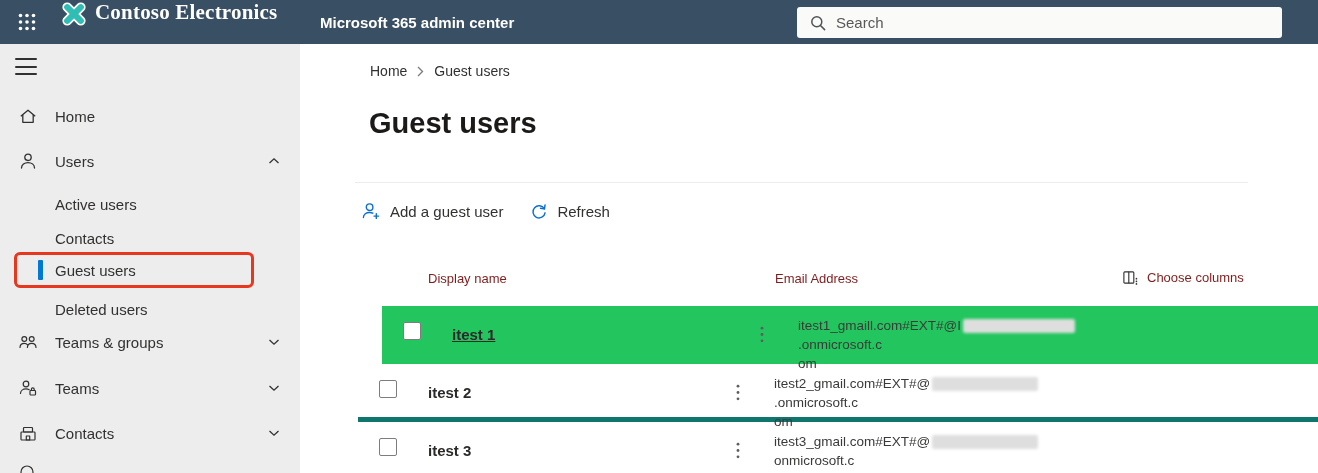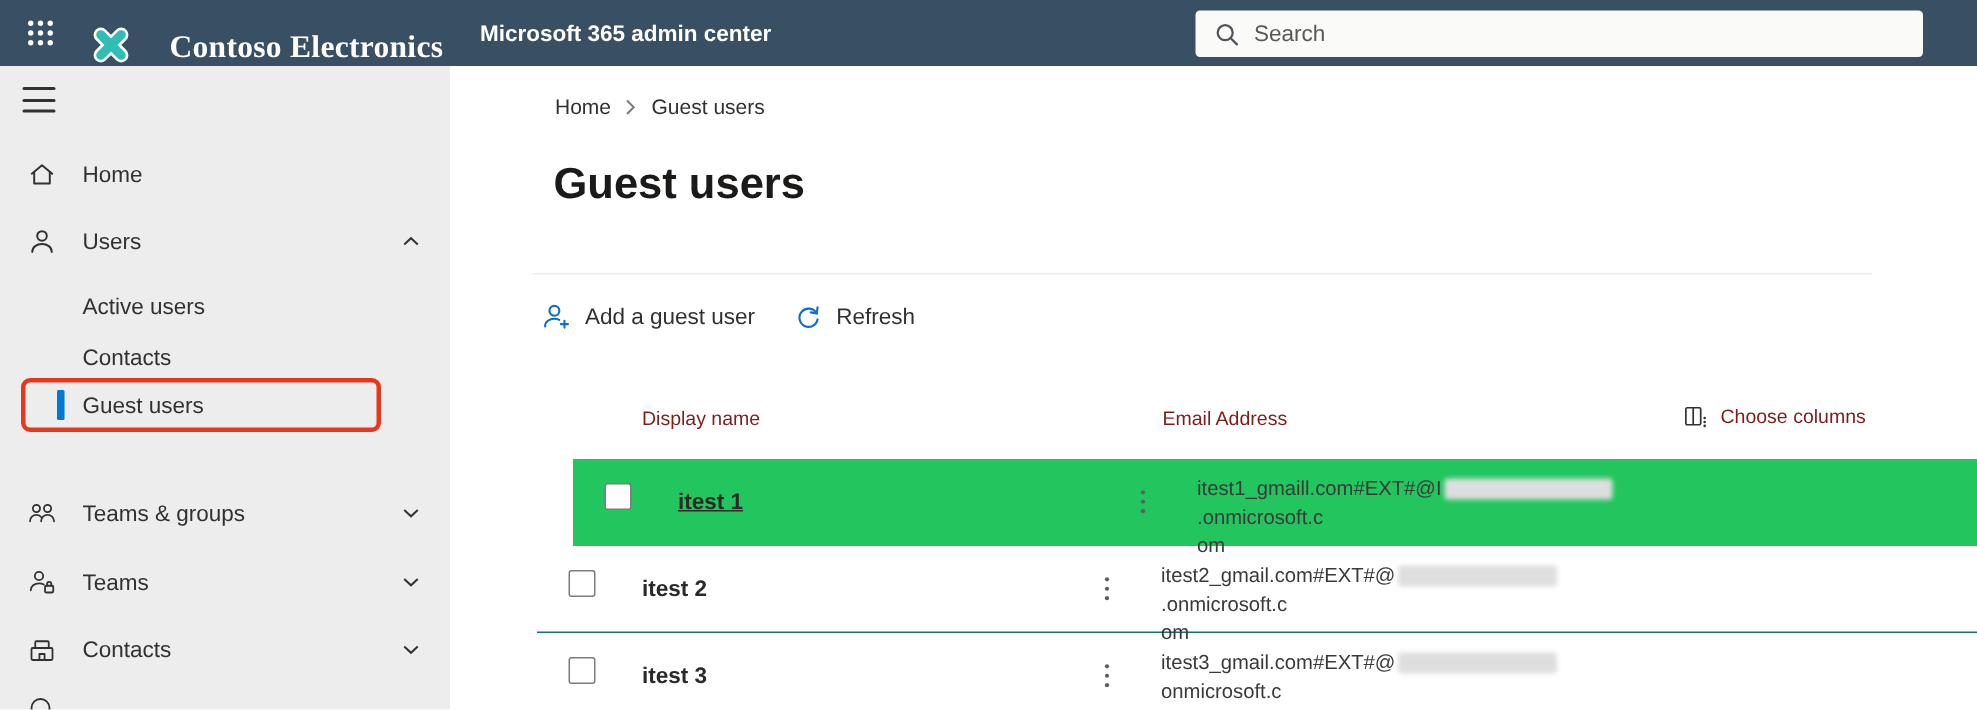--- a/index.html
+++ b/index.html
@@ -4,21 +4,21 @@
 <style>
   * { margin:0; padding:0; box-sizing:border-box; }
   html,body { width:1318px; height:473px; overflow:hidden; background:#fff;
     font-family:"Liberation Sans","DejaVu Sans",sans-serif; color:#323130; }
   .stage { position:relative; width:1318px; height:473px; overflow:hidden; }
 
   
   .topbar { position:absolute; top:0; left:0; width:100%; height:44px; background:#394f63; }
   .waffle { position:absolute; left:13px; top:11px; width:28px; height:22px; display:flex;
     align-items:center; justify-content:center; cursor:pointer; }
-  .brand { position:absolute; left:60px; top:0; height:44px; display:flex; align-items:flex-end; gap:25px; }
+  .brand { position:absolute; left:60px; top:0; height:44px; display:flex; align-items:flex-start; gap:7px; }
   .brand-text { font-family:"Liberation Serif","DejaVu Serif",serif; font-weight:bold;
     font-size:21px; color:#ffffff; letter-spacing:.2px; }
   .product-title { position:absolute; left:320px; top:0; height:44px; display:flex; align-items:center;
     color:#ffffff; font-size:15px; font-weight:700; }
   .searchbox { position:absolute; left:797px; top:7px; width:485px; height:31px; background:#fafaf9;
     border-radius:3px; display:flex; align-items:center; padding-left:13px; gap:10px; }
   .search-ph { color:#585858; font-size:15px; }
 
   
   .sidebar { position:absolute; top:44px; left:0; width:300px; height:429px; background:#ededed; }
@@ -46,21 +46,21 @@
   .cmd-btn + .cmd-btn { margin-left:26px; }
 
   .thead { position:absolute; left:58px; right:0; top:224px; height:24px; font-size:13px; color:#7f1d1d; }
   .th-name { position:absolute; left:70px; top:3px; }
   .th-email { position:absolute; left:417px; top:3px; }
   .choose-cols { position:absolute; left:764px; top:1px; display:flex; align-items:center; gap:8px; cursor:pointer; }
 
   .rows { position:absolute; left:58px; right:0; top:262px; bottom:0; }
   .trow { position:relative; height:58px; }
   .trow.shaded { background:#22c55e;margin-left:24px; }
-  .trow.divided { border-bottom:1px solid #0f766e; }
+  .trow.divided { border-bottom:5px solid #0f766e; }
   .cb { position:absolute; left:21px; top:16px; width:18px; height:18px; background:#ffffff;
     border:1px solid #7d7d7b; border-radius:2px; cursor:pointer; }
   .cell-name { position:absolute; left:70px; top:20px; font-size:15px; font-weight:700; color:#2b2a29; cursor:pointer; }
   .cell-name.link { text-decoration:underline; }
   .row-menu { position:absolute; left:374px; top:20px; cursor:pointer; padding:0 4px; }
   .cell-email { position:absolute; left:416px; top:10px; width:345px; font-size:13.5px; line-height:19px; color:#3b3a39; }
   .redact { display:inline-block; width:106px; height:14px; background:#dedede; border-radius:2px;
     filter:blur(1.6px); vertical-align:middle; margin:0 2px; }
   .r1 .redact{ width:112px; }
   svg { display:block; }
@@ -145,20 +145,23 @@
 
     <div class="nav-row" style="top:180px;">
       <span class="nav-label">Contacts</span>
     </div>
 
     <div class="nav-row" style="top:209px; height:34px;">
       <span class="sel-bar"></span>
       <span class="nav-label">Guest users</span>
     </div>
 
+    <div class="nav-row" style="top:251px;">
+      <span class="nav-label">Deleted users</span>
+    </div>
 
     <div class="nav-row" style="top:284px;">
       <span class="nav-icon">
         <svg width="20" height="18" viewBox="0 0 20 18" fill="none" stroke="#323130" stroke-width="1.2" stroke-linecap="round">
           <circle cx="6.3" cy="6" r="2.4"></circle>
             <circle cx="13.7" cy="6" r="2.4"></circle>
           <path d="M2 14.5c0-2.6 2-4.2 4.3-4.2 1.4 0 2.6.6 3.3 1.5"></path>
           <path d="M9.4 14.5c0-2.6 2-4.2 4.3-4.2 2.3 0 4.3 1.6 4.3 4.2"></path>
         </svg>
       </span>

